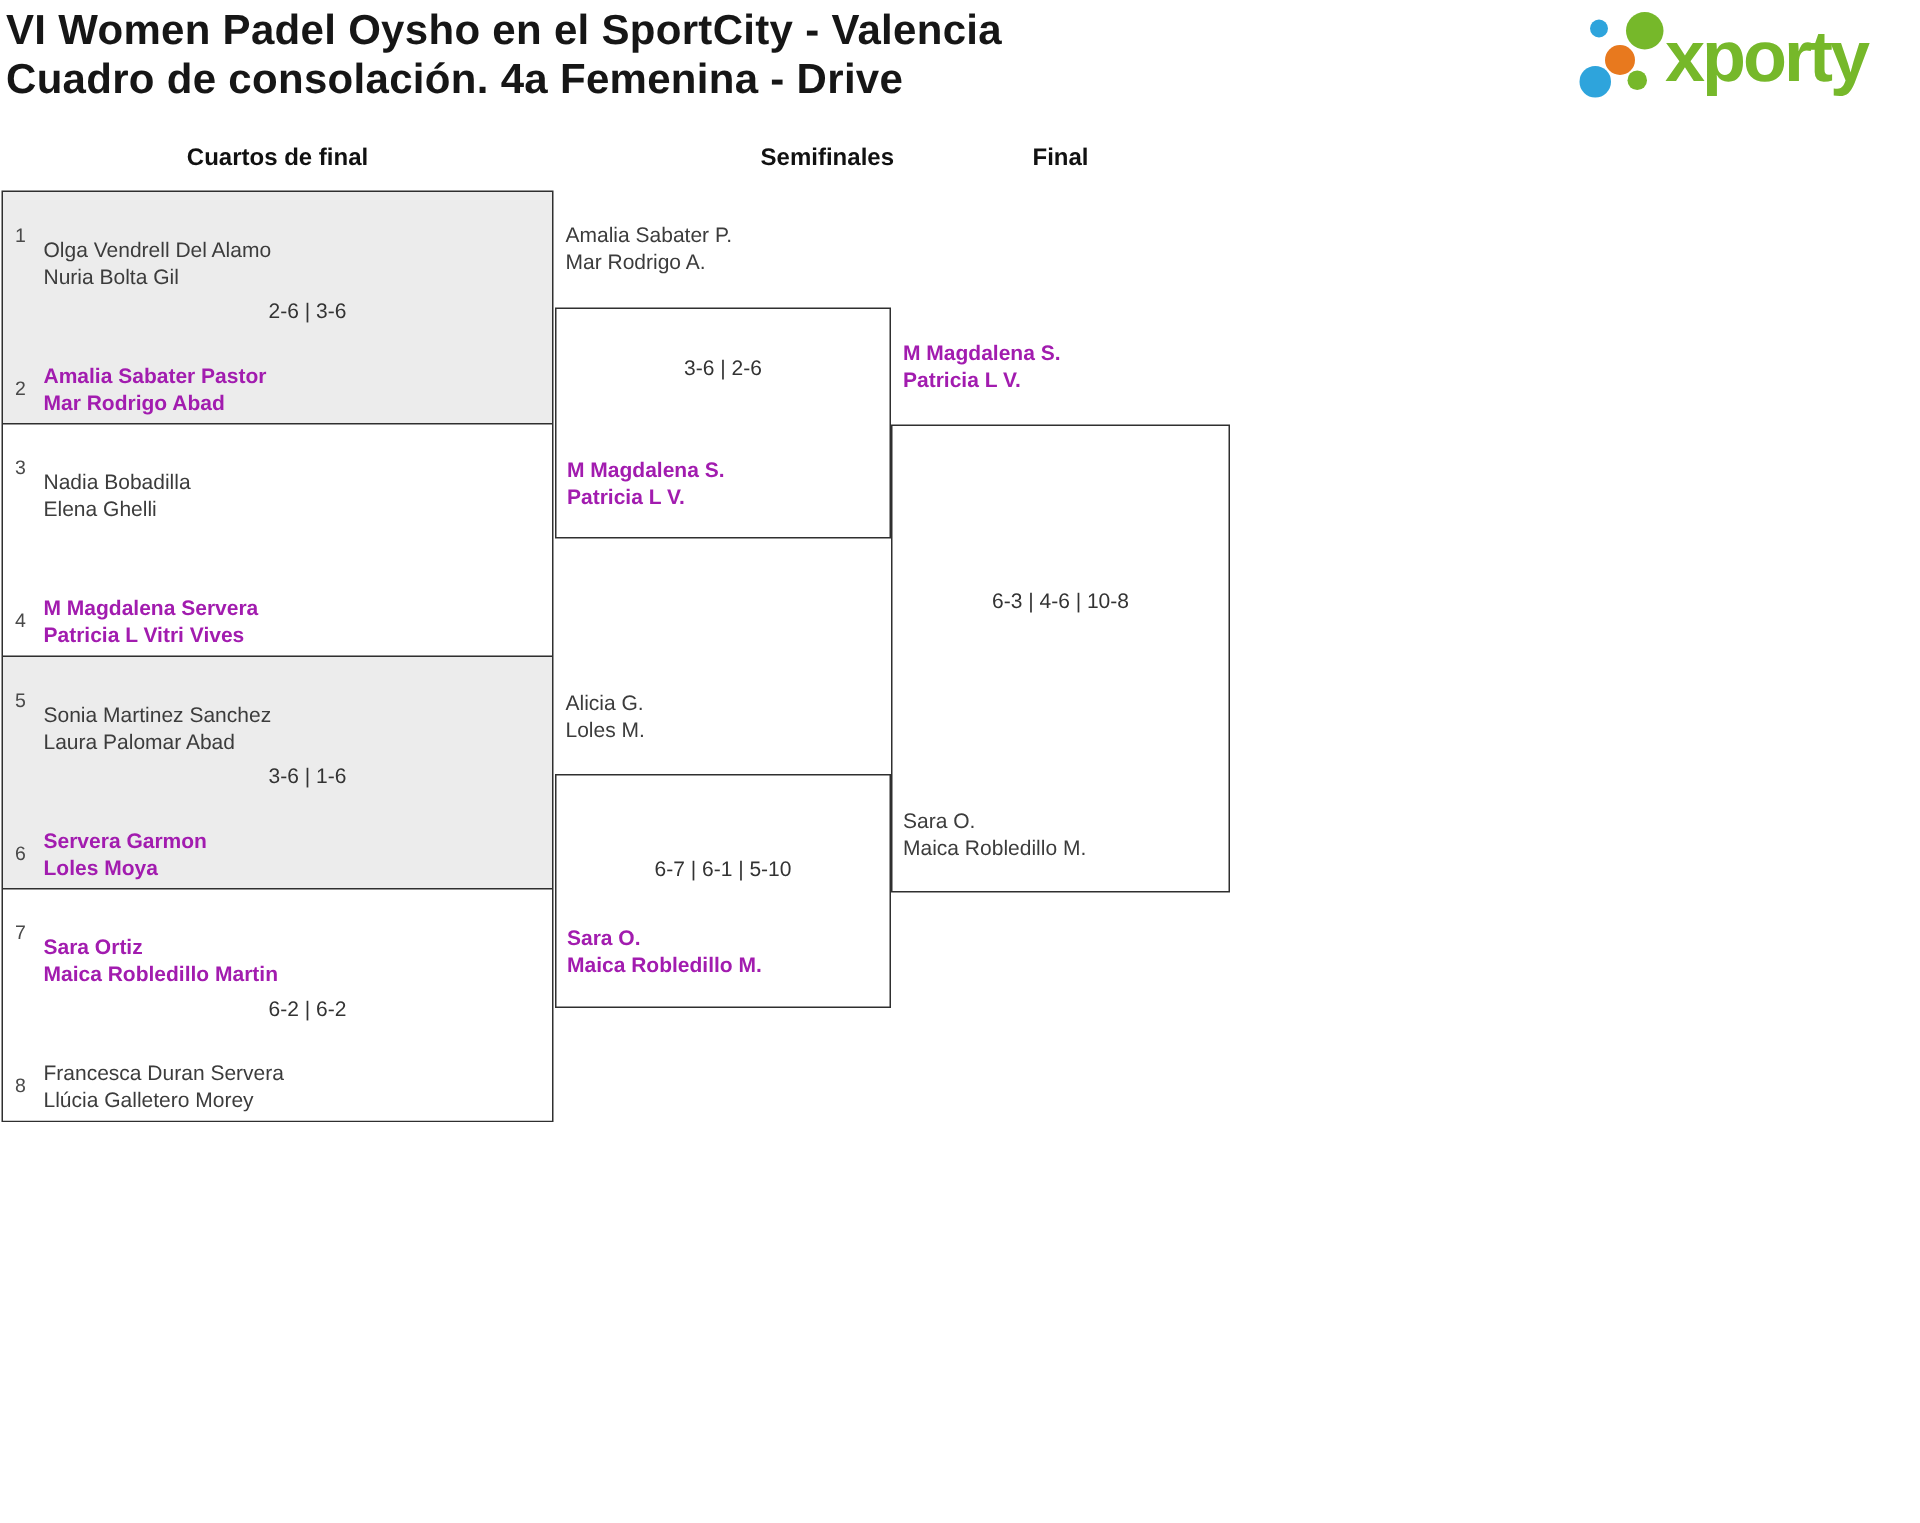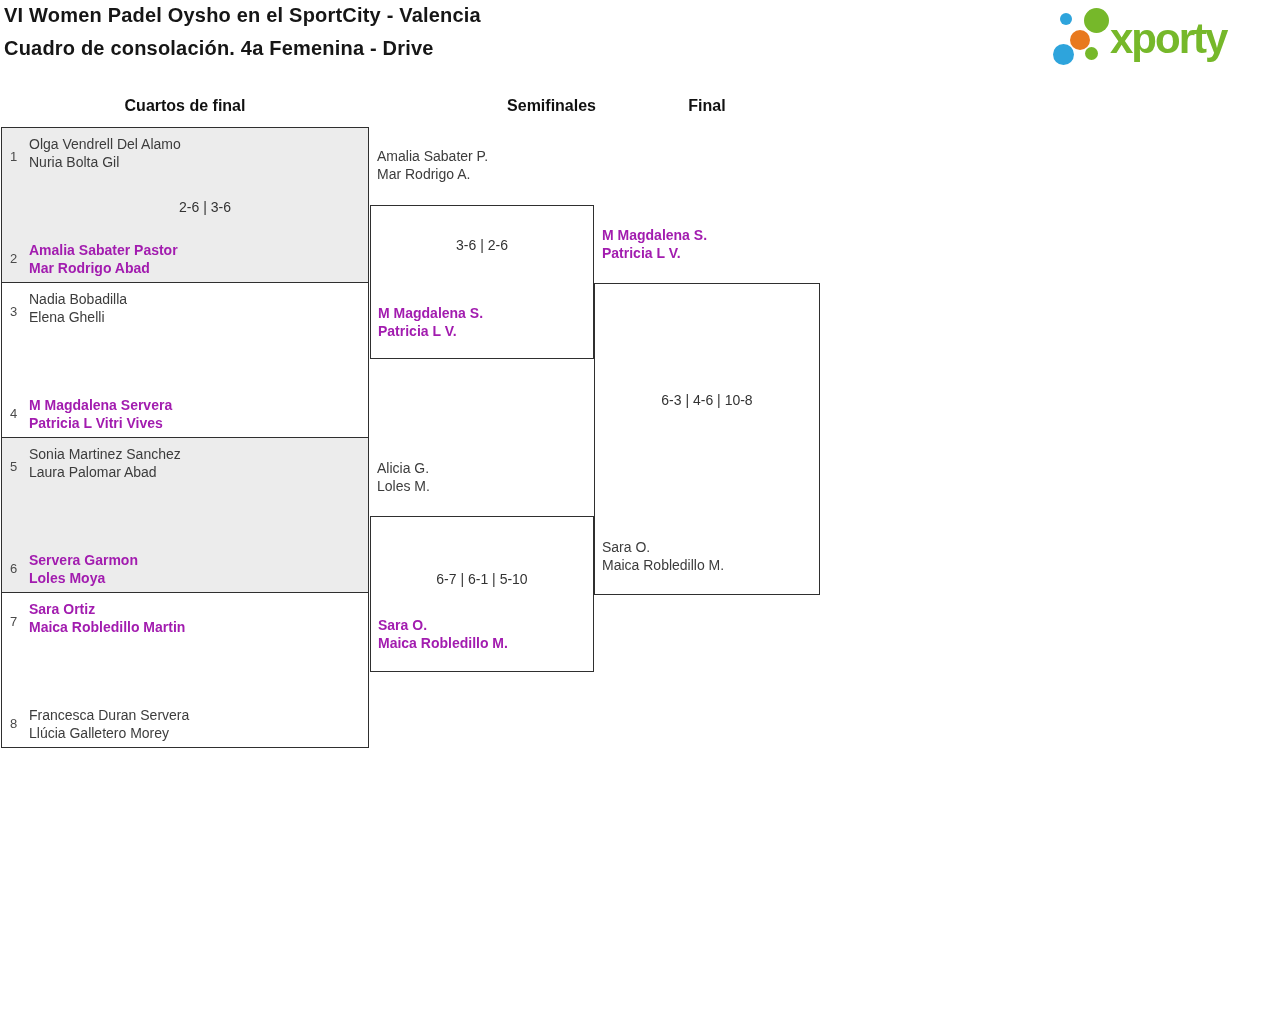--- a/index.html
+++ b/index.html
@@ -4,51 +4,51 @@
 <style>
   * { margin:0; padding:0; box-sizing:border-box; }
   html,body { background:#ffffff; }
   body {
     width:1280px; height:1015px; position:relative; overflow:hidden;
     font-family:"Liberation Sans", sans-serif;
     -webkit-font-smoothing:antialiased;
   }
 
   
-  .title { position:absolute; left:4px; font-size:20px; font-weight:700; color:#161616; letter-spacing:0.2px; }
+  .title { position:absolute; left:4px; font-size:28px; font-weight:700; color:#161616; letter-spacing:0.2px; }
   .title-1 { top:4px; }
   .title-2 { top:37px; }
 
   .logo { position:absolute; left:1050px; top:3px; width:226px; height:70px; cursor:pointer; }
   .dot  { position:absolute; border-radius:50%; }
   .dot-blue-small  { left:10px; top:10px; width:12px; height:12px; }
   .dot-green-big   { left:34px; top:5px;  width:25px; height:25px; }
   .dot-orange      { left:20px; top:27px; width:20px; height:20px; }
   .dot-blue-big    { left:3px;  top:41px; width:21px; height:21px; }
   .dot-green-small { left:35px; top:44px; width:13px; height:13px; }
-  .logo-text { position:absolute; left:60px; top:10px; font-size:42px; line-height:52px;
+  .logo-text { position:absolute; left:60px; top:10px; font-size:48px; line-height:52px;
                font-weight:700; letter-spacing:-2px; }
 
   
   .round-header { position:absolute; top:97px; text-align:center; font-size:16px; font-weight:700; color:#111; }
   .rh-qf { left:0;     width:370px; }
   .rh-sf { left:370px; width:226px;text-align:right; }
   .rh-f  { left:596px; width:222px; }
 
   
   .qf-col { position:absolute; left:1px; top:127px; width:368px; height:621px;
             border:1px solid #2f2f2f; display:flex; flex-direction:column; background:#ffffff; }
   .qf-block { position:relative; flex:1 1 0; background:#ffffff; }
   .qf-block.gray { background:#ececec; }
   .qf-block + .qf-block { border-top:1px solid #2f2f2f; }
 
   .seed { position:absolute; font-size:13px; color:#4a4a4a; }
   .qf-block .seed-top    { left:8px; top:21px; }
   .qf-block .seed-bottom { left:8px; top:123px; }
-  .qf-block .team-top    { left:27px; top:7px; }
+  .qf-block .team-top    { left:27px; top:29px; }
   .qf-block .team-bottom { left:27px; top:113px; }
   .qf-block .score       { left:0; width:100%; top:71px;padding-left:40px; }
 
   
   .team { position:absolute; font-size:14px; line-height:18px; color:#3c3c3c; white-space:nowrap; }
   .team.bold { font-weight:700; color:#a21caf; }
   .score { position:absolute; text-align:center; font-size:14px; color:#333333; }
 
   
   .match-box { position:absolute; border:1px solid #2f2f2f; background:transparent; }
@@ -117,33 +117,35 @@
         <div>Patricia L Vitri Vives</div>
       </div>
     </div>
 
     <div class="qf-block gray">
       <span class="seed seed-top">5</span>
       <div class="team team-top">
         <div>Sonia Martinez Sanchez</div>
         <div>Laura Palomar Abad</div>
       </div>
+      <div class="score">3-6 | 1-6</div>
       <span class="seed seed-bottom">6</span>
       <div class="team team-bottom bold">
         <div>Servera Garmon</div>
         <div>Loles Moya</div>
       </div>
     </div>
 
     <div class="qf-block">
       <span class="seed seed-top">7</span>
       <div class="team team-top bold">
         <div>Sara Ortiz</div>
         <div>Maica Robledillo Martin</div>
       </div>
+      <div class="score">6-2 | 6-2</div>
       <span class="seed seed-bottom">8</span>
       <div class="team team-bottom">
         <div>Francesca Duran Servera</div>
         <div>Llúcia Galletero Morey</div>
       </div>
     </div>
 
   </div>
 
   <div class="match-box sf1-box"></div>

